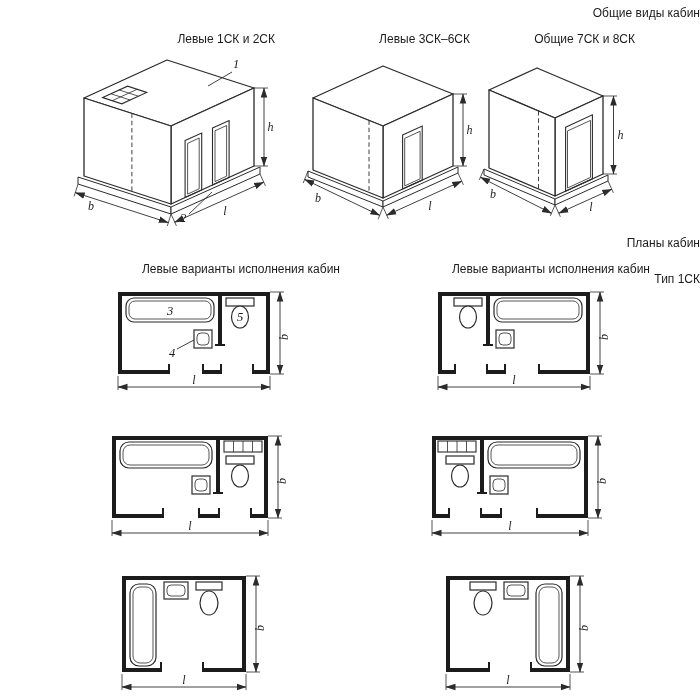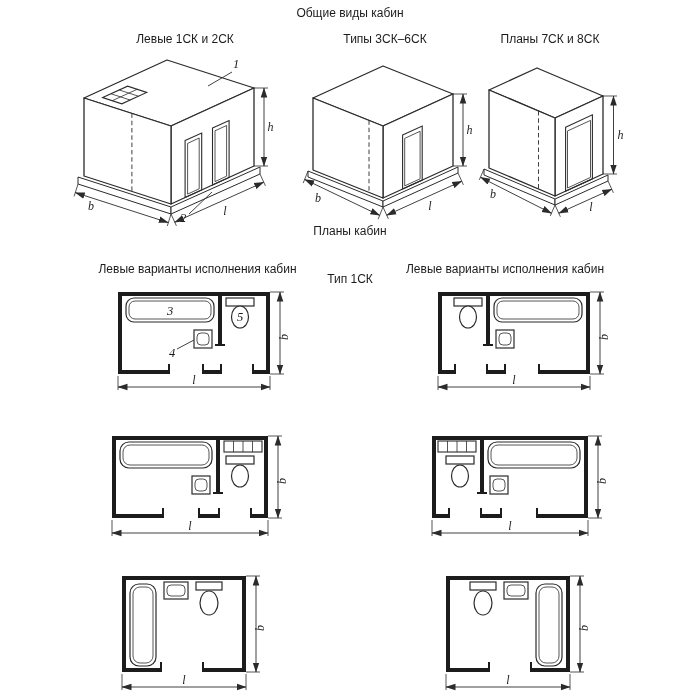--- a/index.html
+++ b/index.html
@@ -1,19 +1,19 @@
 <!DOCTYPE html>
 <html><head>
 <meta charset="utf-8">
 <style>
   *{margin:0;padding:0;box-sizing:border-box}
   html,body{width:700px;height:700px;background:#fff}
   body{font-family:"Liberation Sans",sans-serif;color:#1c1c1c;position:relative}
   .canvas{position:absolute;left:0;top:0;width:700px;height:700px;background:#fff;overflow:hidden}
-  .lbl{position:absolute;font-size:12px;line-height:14px;color:#1c1c1c;text-align:center;white-space:nowrap}
+  .lbl{position:absolute;font-size:12px;line-height:14px;color:#1c1c1c;text-align:right;white-space:nowrap}
   .lblc{left:0;width:700px}
   svg{position:absolute;overflow:visible}
   .face{fill:#fff;stroke:#2b2b2b;stroke-width:1.3;stroke-linejoin:round}
   .slab{fill:#fff;stroke:#2b2b2b;stroke-width:1;stroke-linejoin:round}
   .det{fill:none;stroke:#2b2b2b;stroke-width:1.1}
   .det2{fill:none;stroke:#2b2b2b;stroke-width:.8}
   .dash{fill:none;stroke:#2b2b2b;stroke-width:.9;stroke-dasharray:4.5 2.8}
   .wall{fill:#1c1c1c;stroke:none}
   .fix{fill:#fff;stroke:#2b2b2b;stroke-width:1.2}
   .fix2{fill:none;stroke:#2b2b2b;stroke-width:.8}
@@ -35,22 +35,22 @@
         <path d="M0,0.7 L10,4 L0,7.3 Z" fill="#2b2b2b"></path>
       </marker>
       <pattern id="hatch" width="4.5" height="4.5" patternUnits="userSpaceOnUse" patternTransform="rotate(45)">
         <line x1="0" y1="0" x2="0" y2="4.5" stroke="#2b2b2b" stroke-width="0.9"></line>
       </pattern>
     </defs>
   </svg>
 
   <div class="lbl lblc" style="top:6px">Общие виды кабин</div>
   <div class="lbl" style="left:95px;top:32px;width:180px">Левые 1СК и 2СК</div>
-  <div class="lbl" style="left:300px;top:32px;width:170px">Типы 3СК–6СК</div>
-  <div class="lbl" style="left:465px;top:32px;width:170px">Планы 7СК и 8СК</div>
+  <div class="lbl" style="left:300px;top:32px;width:170px">Левые 3СК–6СК</div>
+  <div class="lbl" style="left:465px;top:32px;width:170px">Общие 7СК и 8СК</div>
 
   <svg style="left:62px;top:48px" width="215" height="195" viewBox="0 0 215 195">
     <g>
       <path class="slab" d="M16,129 L109,159 L109,166 L16,136 Z"></path>
       <path class="slab" d="M109,159 L198,119 L198,126 L109,166 Z"></path>
     </g>
     <g>
       <path class="face" d="M105,12 L192,40 L109,78 L22,50 Z"></path>
       <path class="face" d="M109,78 L192,40 L192,118 L109,156 Z"></path>
       <path class="face" d="M22,50 L109,78 L109,156 L22,128 Z"></path>
@@ -150,21 +150,21 @@
       <line class="dim" x1="5.5" y1="119.3" x2="76.5" y2="155.3"></line>
       <text class="dtxt" x="15" y="140">b</text>
     </g>
     <g>
       <path class="ext" d="M80,147 L85.4,158.8 M133,123 L138.4,134.8"></path>
       <line class="dim" x1="83.8" y1="155.2" x2="136.8" y2="131.2"></line>
       <text class="dtxt mid" x="116" y="153">l</text>
     </g>
   </svg>
 
-  <div class="lbl lblc" style="top:224px">Планы кабин</div>
+  <div class="lbl lblc" style="top:236px">Планы кабин</div>
   <div class="lbl" style="left:55px;top:262px;width:285px">Левые варианты исполнения кабин</div>
   <div class="lbl" style="left:360px;top:262px;width:290px">Левые варианты исполнения кабин</div>
 
   <div class="lbl lblc" style="top:272px">Тип 1СК</div>
 
   <svg style="left:114px;top:288px" width="180" height="112" viewBox="0 0 180 112">
     <g id="p1w">
       <g>
         <rect class="wall" x="4" y="4" width="4" height="82"></rect>
         <rect class="wall" x="4" y="4" width="152" height="4"></rect>

